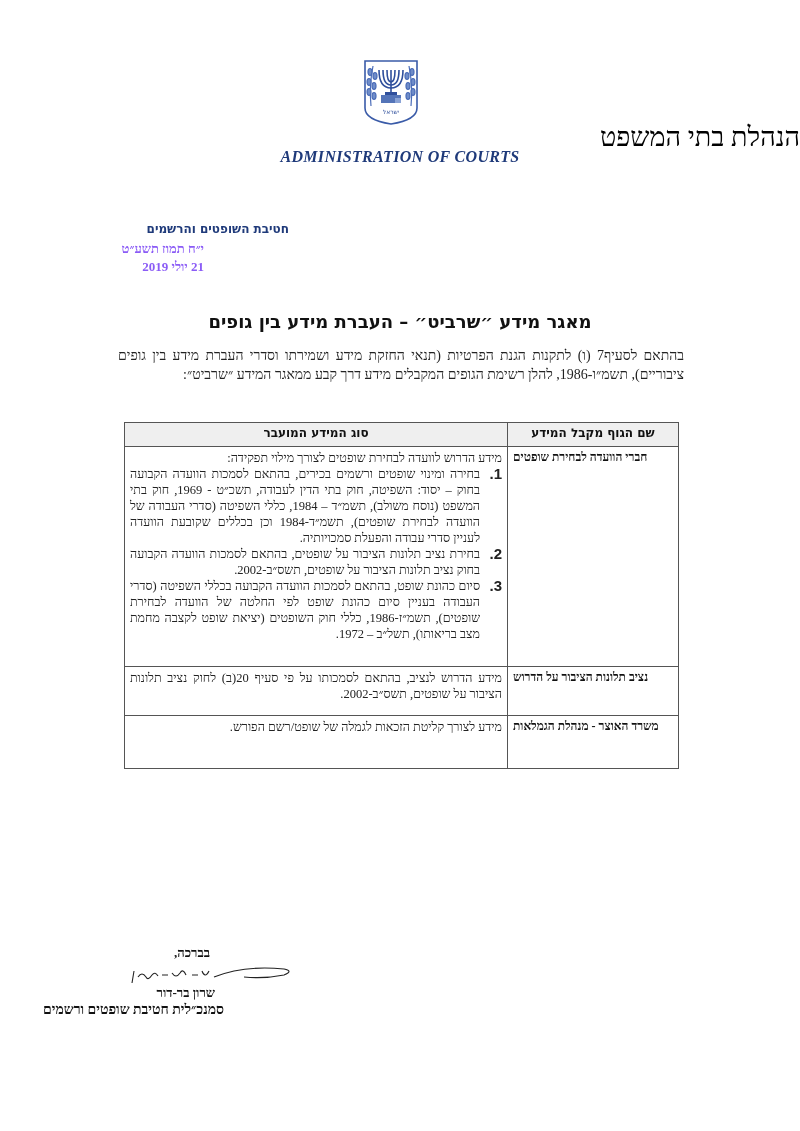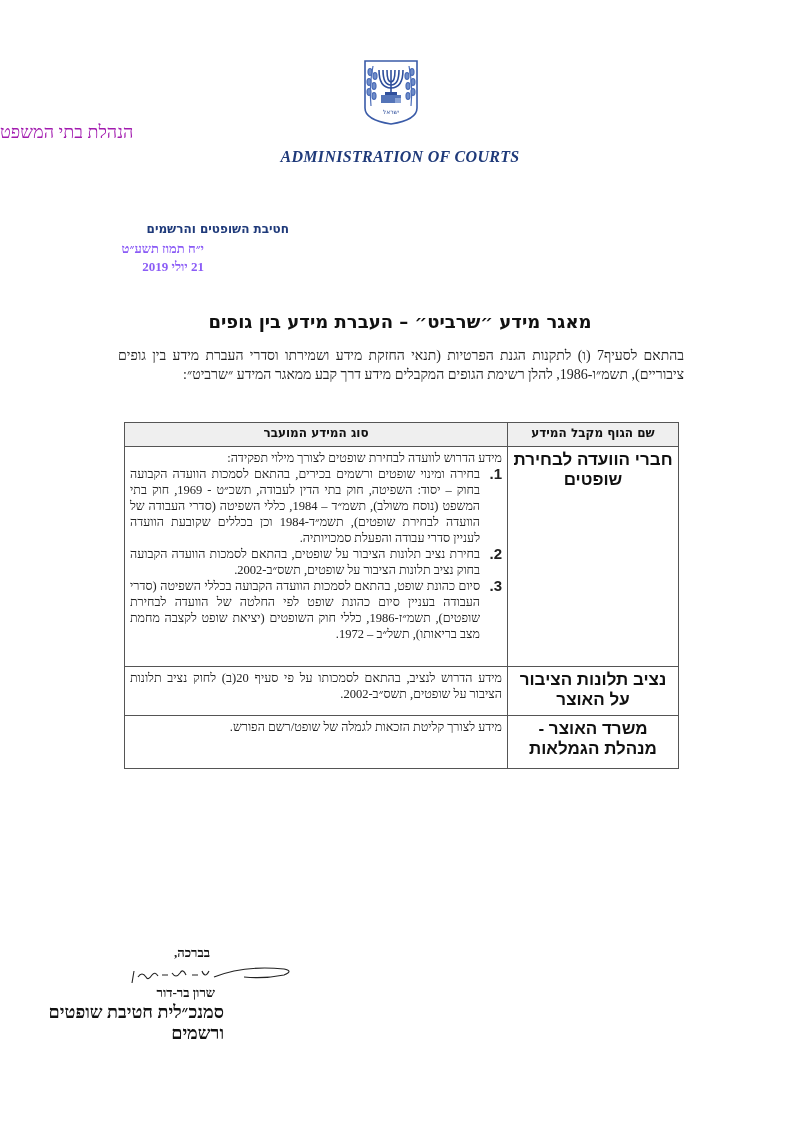--- a/index.html
+++ b/index.html
@@ -4,22 +4,22 @@
   <style>
     html, body { margin: 0; padding: 0; background: #ffffff; }
     body {
       width: 800px; height: 1131px; position: relative; overflow: hidden;
       font-family: "Liberation Serif", "DejaVu Serif", serif;
       color: #111111;
     }
     .abs { position: absolute; }
     .emblem { left: 361px; top: 58px; width: 60px; height: 68px; }
     .org-he {
-      left: 0; width: 800px; top: 122px; text-align: left;
-      font-family: "Liberation Serif", serif; font-size: 18px; color: #a21caf;
+      left: 0; width: 800px; top: 122px; text-align: right;
+      font-family: "Liberation Serif", serif; font-size: 27px; color: #000000;
       direction: rtl;
     }
     .org-en {
       left: 0; width: 800px; top: 148px; text-align: center;
       font-family: "Liberation Serif", serif; font-size: 16px; font-weight: bold;
       color: #1f3a7a; letter-spacing: 0.3px; font-style: italic;
     }
     .division {
       right: 511px; top: 183px; direction: rtl;
       font-family: "DejaVu Sans", sans-serif; font-size: 12px; font-weight: bold;
@@ -48,41 +48,41 @@
     table.data th, table.data td {
       border: 1px solid #555; vertical-align: top; padding: 3px 5px;
     }
     table.data th {
       background: #efefef; height: 17px;
       font-family: "DejaVu Sans", sans-serif; font-size: 12px; font-weight: bold;
       text-align: center;
     }
     th.c-body, td.c-body { width: 160px; }
     td.c-body {
-      font-family: Liberation Sans, sans-serif; font-size: 17px; font-weight: bold;
-      text-align: center; padding-right: 6px;
+      font-family: Liberation Serif, serif; font-size: 12px; font-weight: bold;
+      text-align: left; padding-right: 6px;
     }
     td.c-info {
       font-size: 12.5px; line-height: 16px; text-align: justify; text-align-last: right;
       color: #222;
     }
     .info-lead { display: block; }
     ol.items { list-style: none; margin: 0; padding: 0; }
     ol.items li { position: relative; padding-right: 22px; }
     ol.items .num {
       position: absolute; right: 0; top: 0;
       font-family: "Liberation Sans", sans-serif; font-size: 15px; font-weight: bold;
     }
     tr.r1 td { height: 213px; }
     tr.r2 td { height: 42px; }
     tr.r3 td { height: 46px; }
     .closing { right: 590px; top: 945px; direction: rtl; font-size: 13px; font-weight: bold; }
     .signature { left: 128px; top: 963px; width: 170px; height: 24px; }
     .signer-name { right: 585px; top: 985px; direction: rtl; font-size: 13px; font-weight: bold; margin-left: 28px; }
-    .signer-title { right: 576px; top: 1002px; direction: rtl; font-size: 18px; font-weight: bold; }
+    .signer-title { right: 576px; top: 1002px; direction: rtl; font-size: 14px; font-weight: bold; }
   </style>
 </head>
 <body>
 
 <div class="abs emblem">
   <svg width="60" height="68" viewBox="0 0 60 68">
     <path d="M4 3 H56 V50 Q56 62 30 66 Q4 62 4 50 Z" fill="none" stroke="#3a5ba8" stroke-width="1.6"></path>
 
     <g stroke="#4a6cb8" stroke-width="1.2" fill="#6f8cc8">
       <path d="M10 48 Q8 28 12 8" fill="none"></path>
@@ -146,21 +146,21 @@
             <span>בחירת נציב תלונות הציבור על שופטים, בהתאם לסמכות הוועדה הקבועה בחוק נציב תלונות הציבור על שופטים, תשס״ב-2002.</span>
           </li>
           <li>
             <span class="num">3.</span>
             <span>סיום כהונת שופט, בהתאם לסמכות הוועדה הקבועה בכללי השפיטה (סדרי העבודה בעניין סיום כהונת שופט לפי החלטה של הוועדה לבחירת שופטים), תשמ״ז-1986, כללי חוק השופטים (יציאת שופט לקצבה מחמת מצב בריאותו), תשל״ב – 1972.</span>
           </li>
         </ol>
       </td>
     </tr>
     <tr class="r2">
-      <td class="c-body">נציב תלונות הציבור על האוצר</td>
+      <td class="c-body">נציב תלונות הציבור על הדרוש</td>
       <td class="c-info">מידע הדרוש לנציב, בהתאם לסמכותו על פי סעיף 20(ב) לחוק נציב תלונות הציבור על שופטים, תשס״ב-2002.</td>
     </tr>
     <tr class="r3">
       <td class="c-body">משרד האוצר - מנהלת הגמלאות</td>
       <td class="c-info">מידע לצורך קליטת הזכאות לגמלה של שופט/רשם הפורש.</td>
     </tr>
   </tbody>
 </table>
 
 <div class="abs closing">בברכה,</div>

